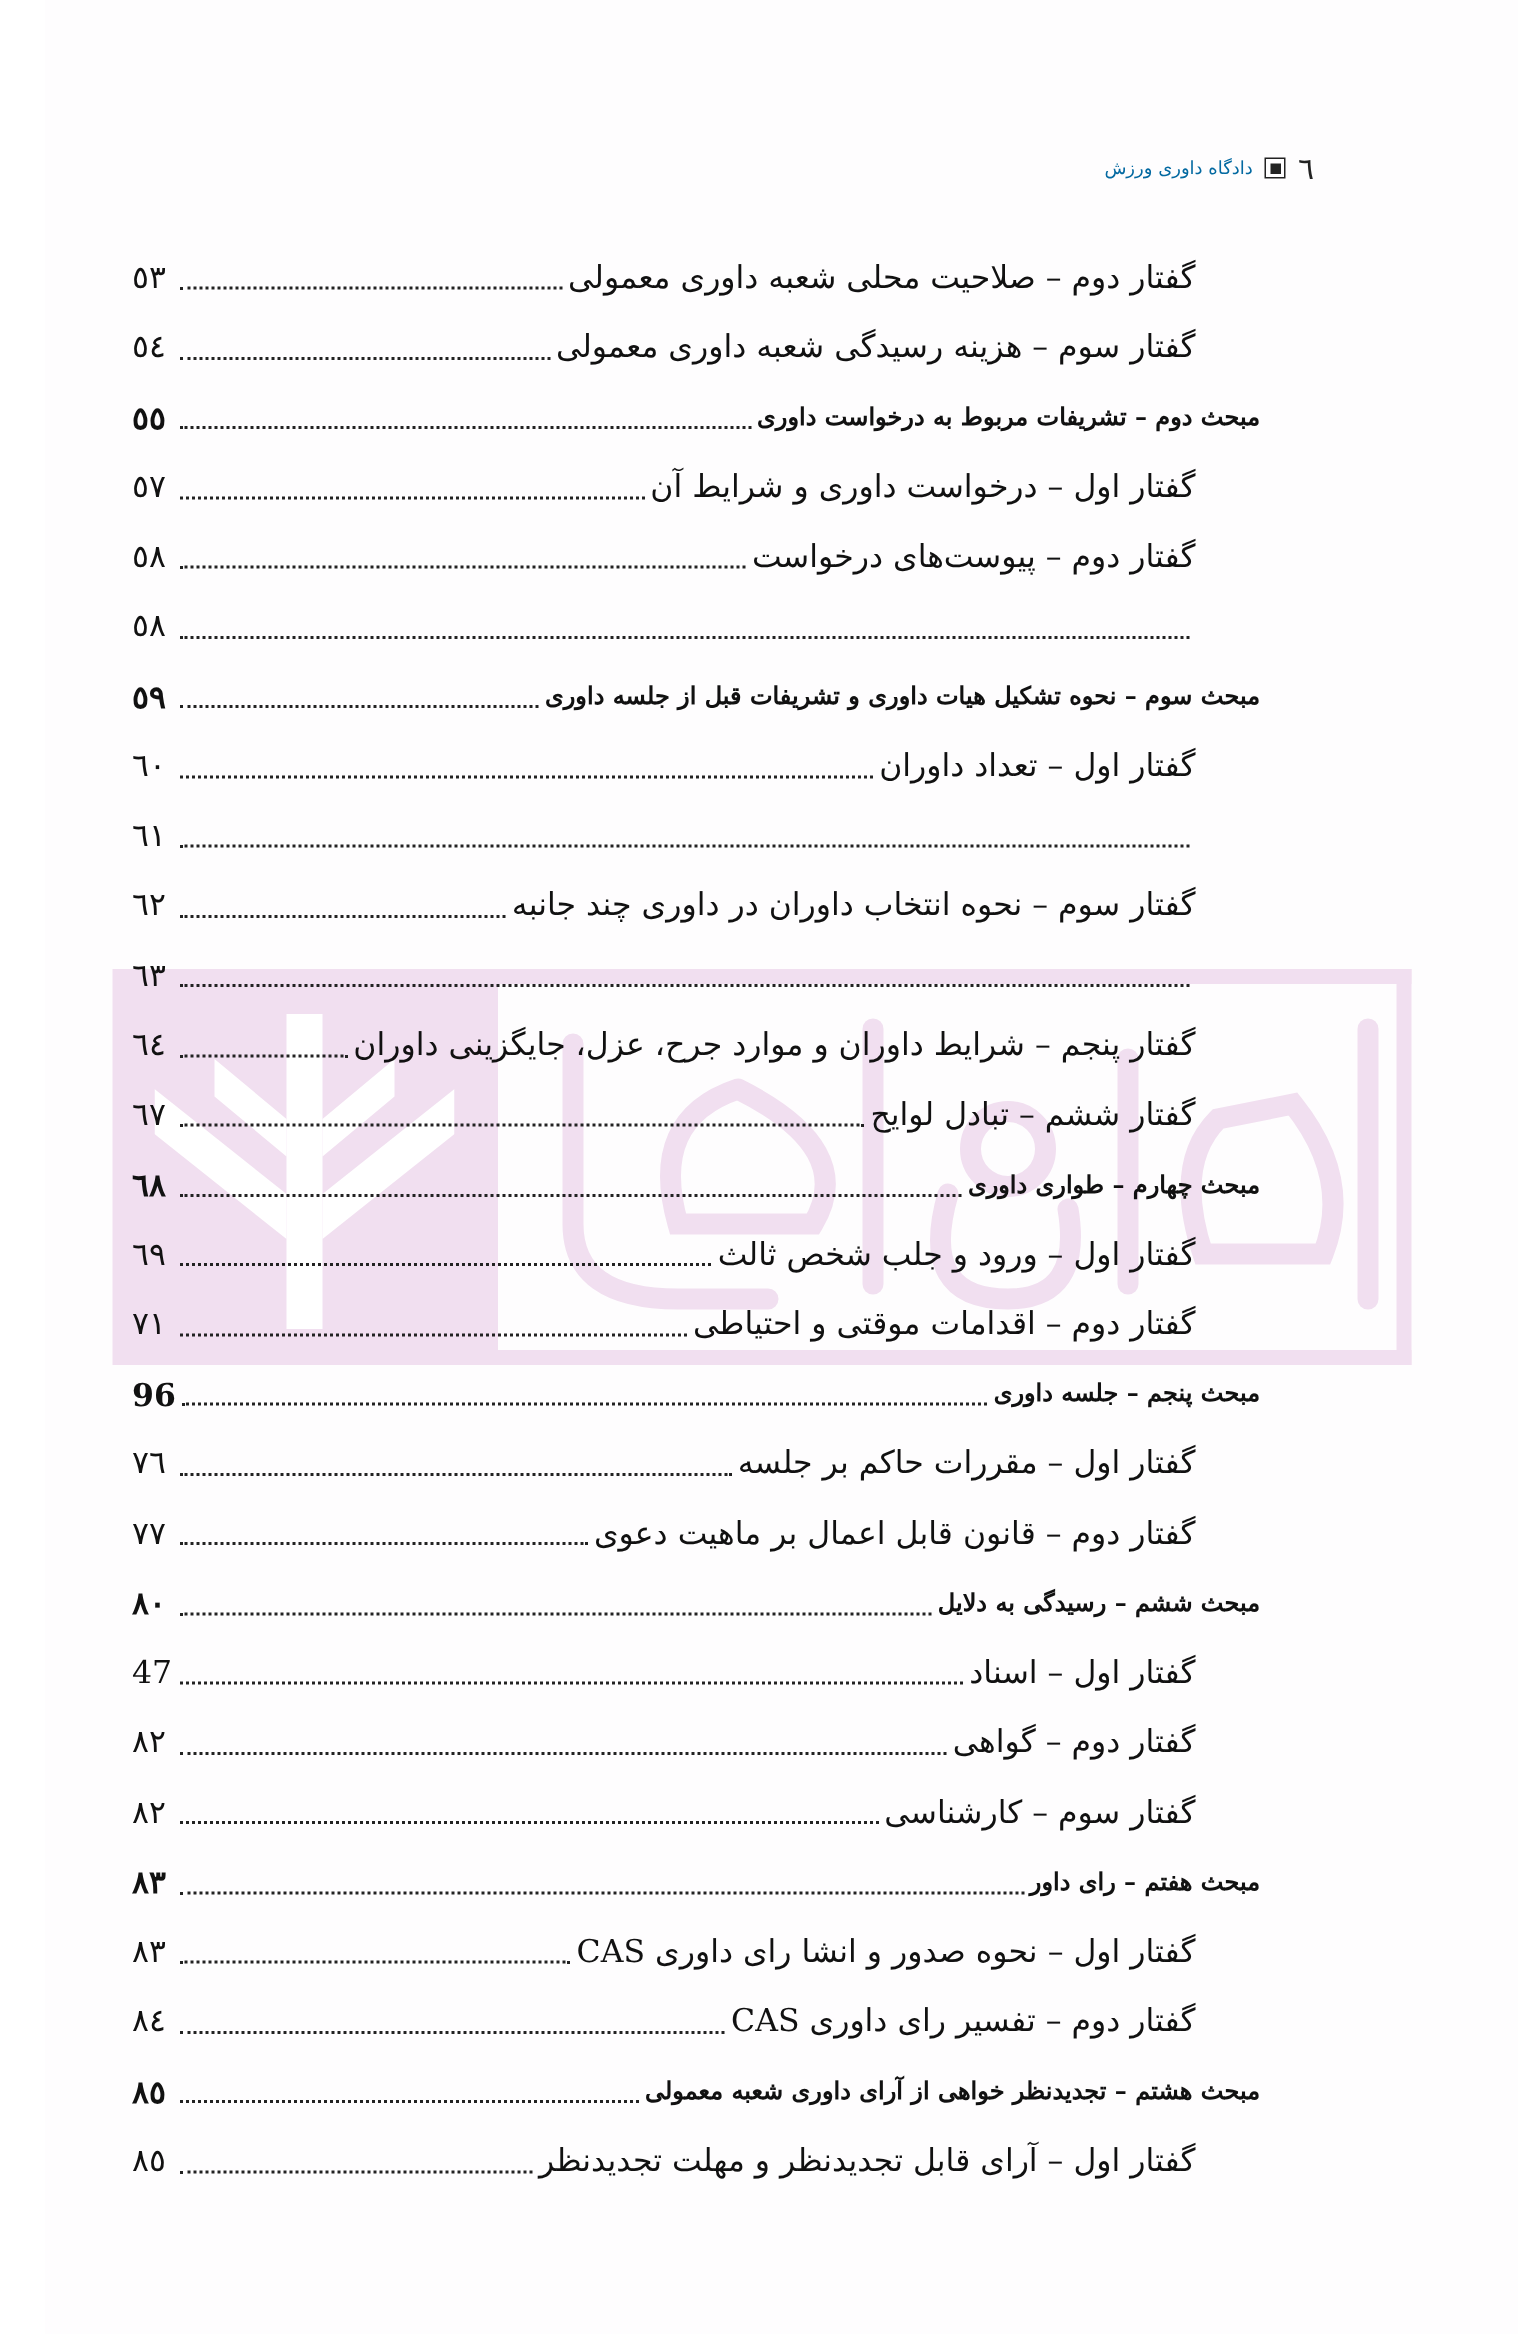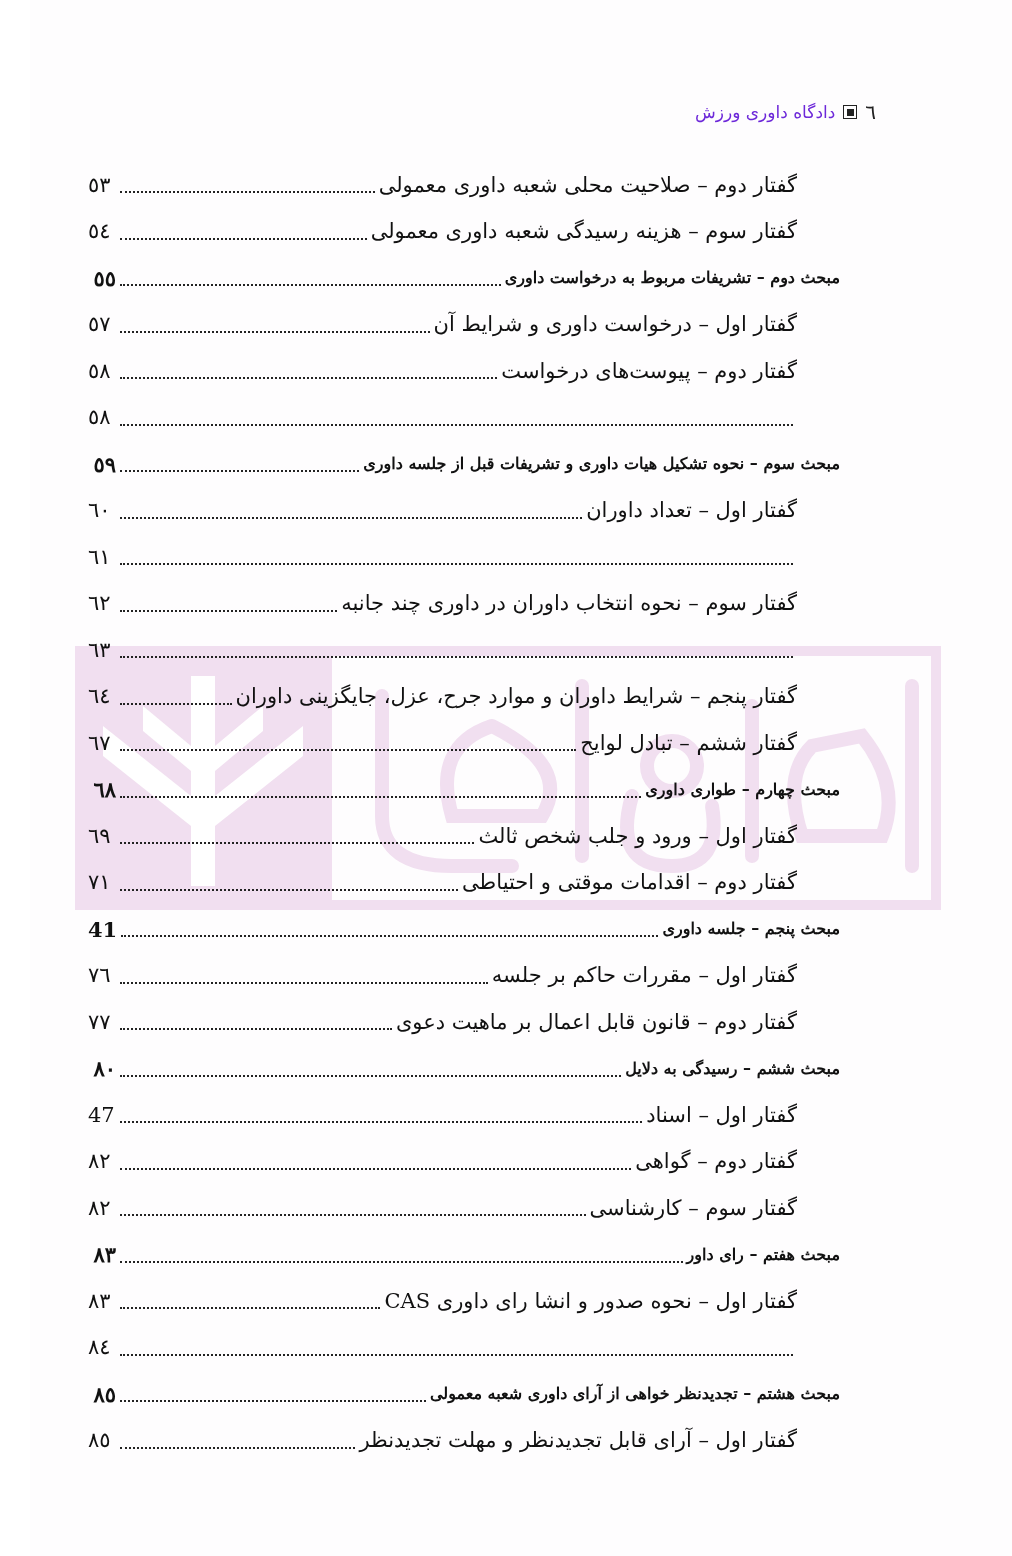--- a/index.html
+++ b/index.html
@@ -85,22 +85,22 @@
       align-items: center;
       justify-content: center;
     }
     .header-box-icon::after {
       content: "";
       width: 7px;
       height: 7px;
       background: #222;
     }
     .book-title {
-      font-size: 17px;
-      color: #6d28d9;
+      font-size: 12px;
+      color: #0369a1;
       letter-spacing: 0.5px;
     }
 
     
     .toc {
       position: absolute;
       left: 88px;
       top: 162px;
       width: 752px;
       z-index: 2;
@@ -133,21 +133,20 @@
       transform: translateY(7px);
     }
     .toc-row .pg {
       flex: 0 0 auto;
       font-size: 21px;
       min-width: 28px;
       text-align: left;
     }
     .toc-row.level-1 .pg {
       font-weight: bold;
-      text-align: right;
     }
   </style>
 </head>
 <body>
 
 <div class="page-shade"></div>
 
 <div class="watermark">
   <div class="wm-block">
     <svg class="wm-logo" width="200" height="210" viewBox="0 0 200 210">
@@ -256,21 +255,21 @@
     <span class="pg">٦٩</span>
   </div>
   <div class="toc-row level-2">
     <span class="title">گفتار دوم – اقدامات موقتی و احتیاطی</span>
     <span class="leader"></span>
     <span class="pg">٧١</span>
   </div>
   <div class="toc-row level-1">
     <span class="title">مبحث پنجم – جلسه داوری</span>
     <span class="leader"></span>
-    <span class="pg">41</span>
+    <span class="pg">96</span>
   </div>
   <div class="toc-row level-2">
     <span class="title">گفتار اول – مقررات حاکم بر جلسه</span>
     <span class="leader"></span>
     <span class="pg">٧٦</span>
   </div>
   <div class="toc-row level-2">
     <span class="title">گفتار دوم – قانون قابل اعمال بر ماهیت دعوی</span>
     <span class="leader"></span>
     <span class="pg">٧٧</span>
@@ -299,20 +298,21 @@
     <span class="title">مبحث هفتم – رای داور</span>
     <span class="leader"></span>
     <span class="pg">٨٣</span>
   </div>
   <div class="toc-row level-2">
     <span class="title">گفتار اول – نحوه صدور و انشا رای داوری CAS</span>
     <span class="leader"></span>
     <span class="pg">٨٣</span>
   </div>
   <div class="toc-row level-2">
+    <span class="title">گفتار دوم – تفسیر رای داوری CAS</span>
     <span class="leader"></span>
     <span class="pg">٨٤</span>
   </div>
   <div class="toc-row level-1">
     <span class="title">مبحث هشتم – تجدیدنظر خواهی از آرای داوری شعبه معمولی</span>
     <span class="leader"></span>
     <span class="pg">٨٥</span>
   </div>
   <div class="toc-row level-2">
     <span class="title">گفتار اول – آرای قابل تجدیدنظر و مهلت تجدیدنظر</span>

